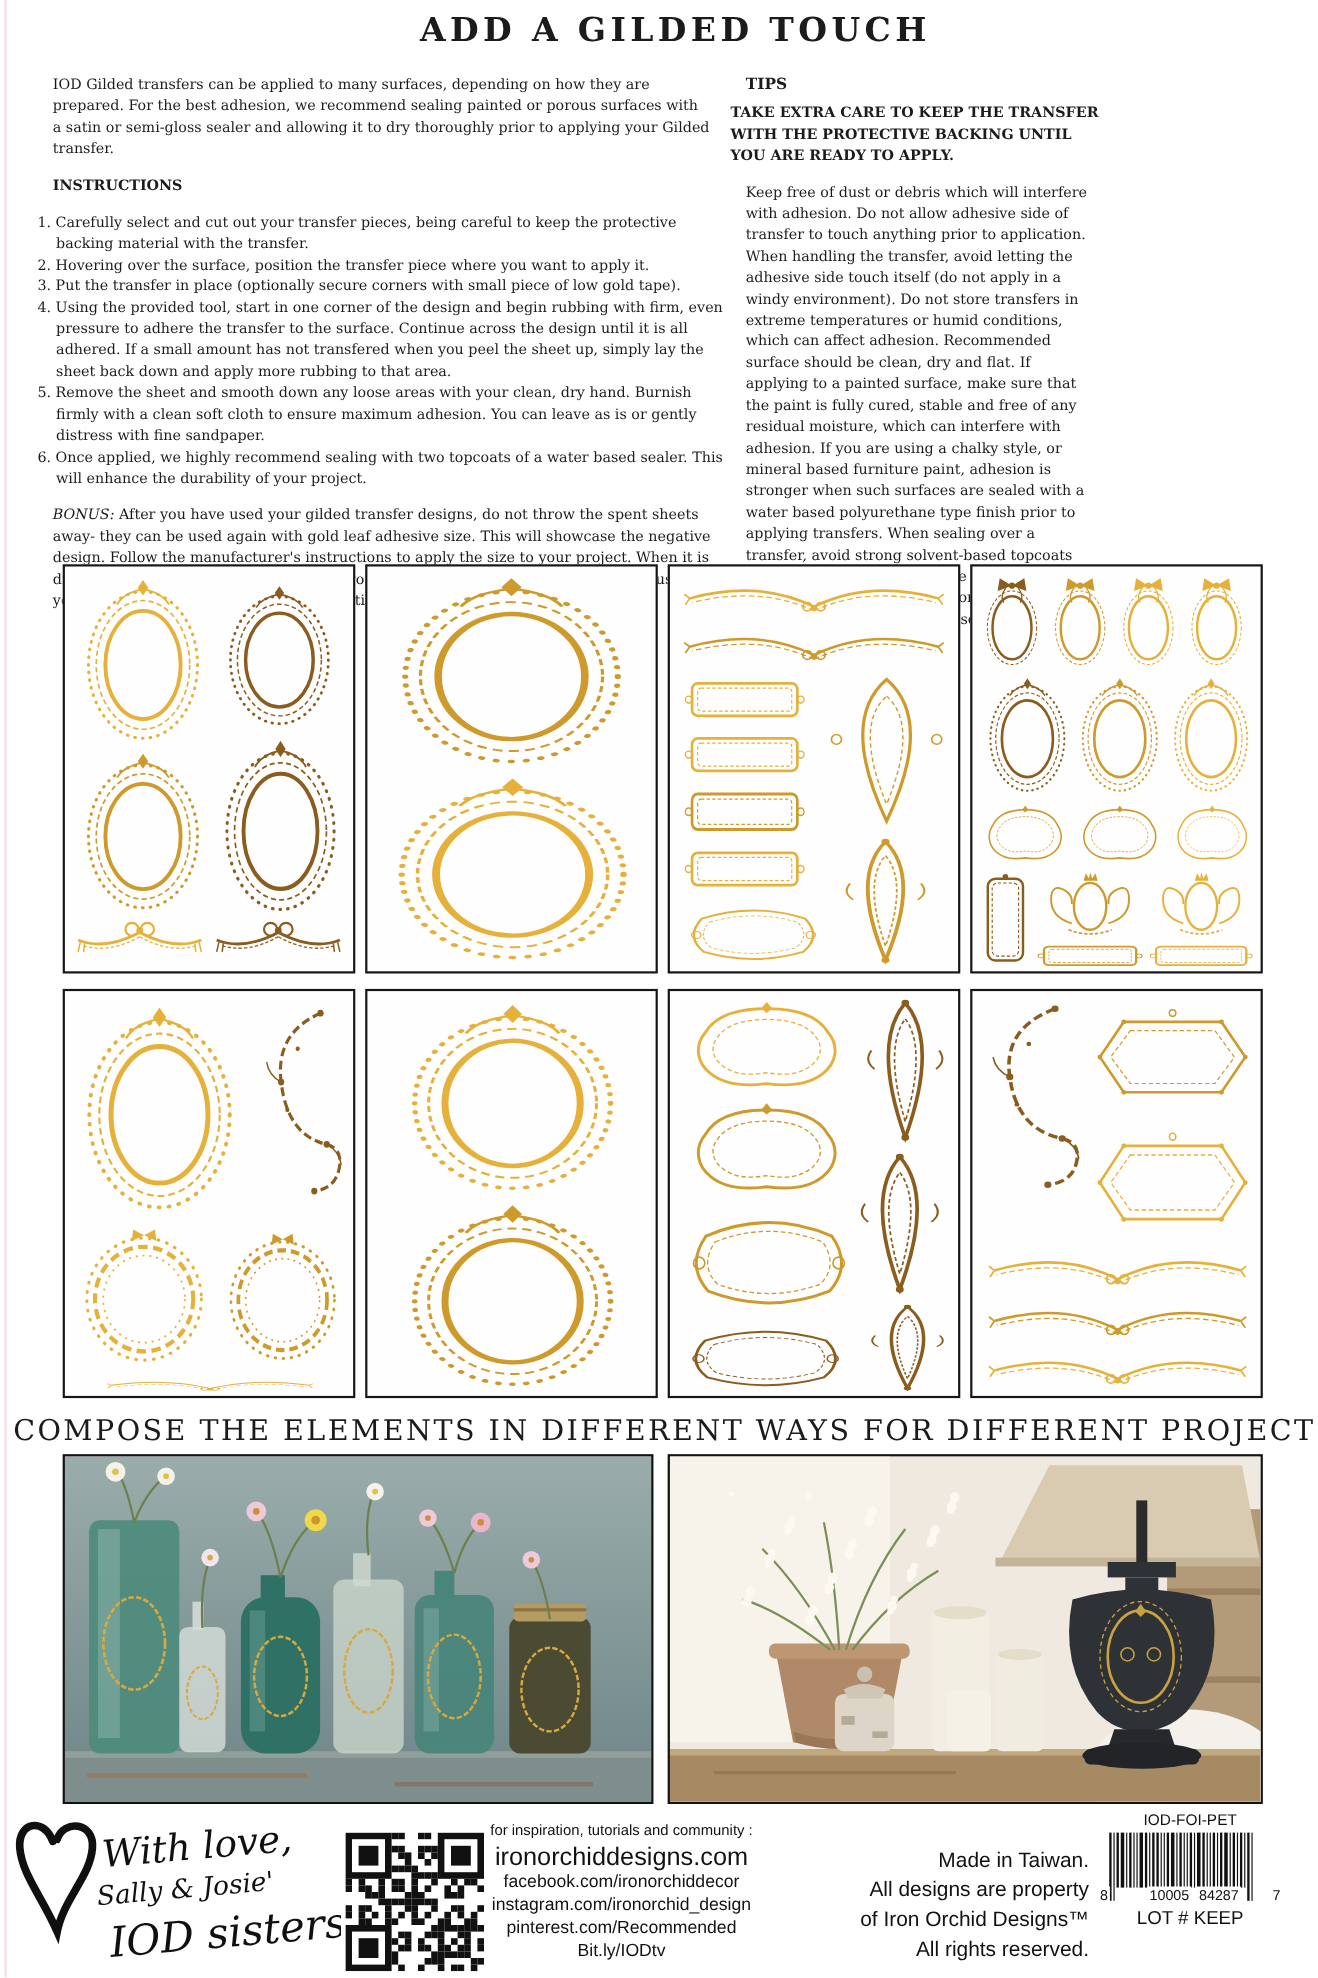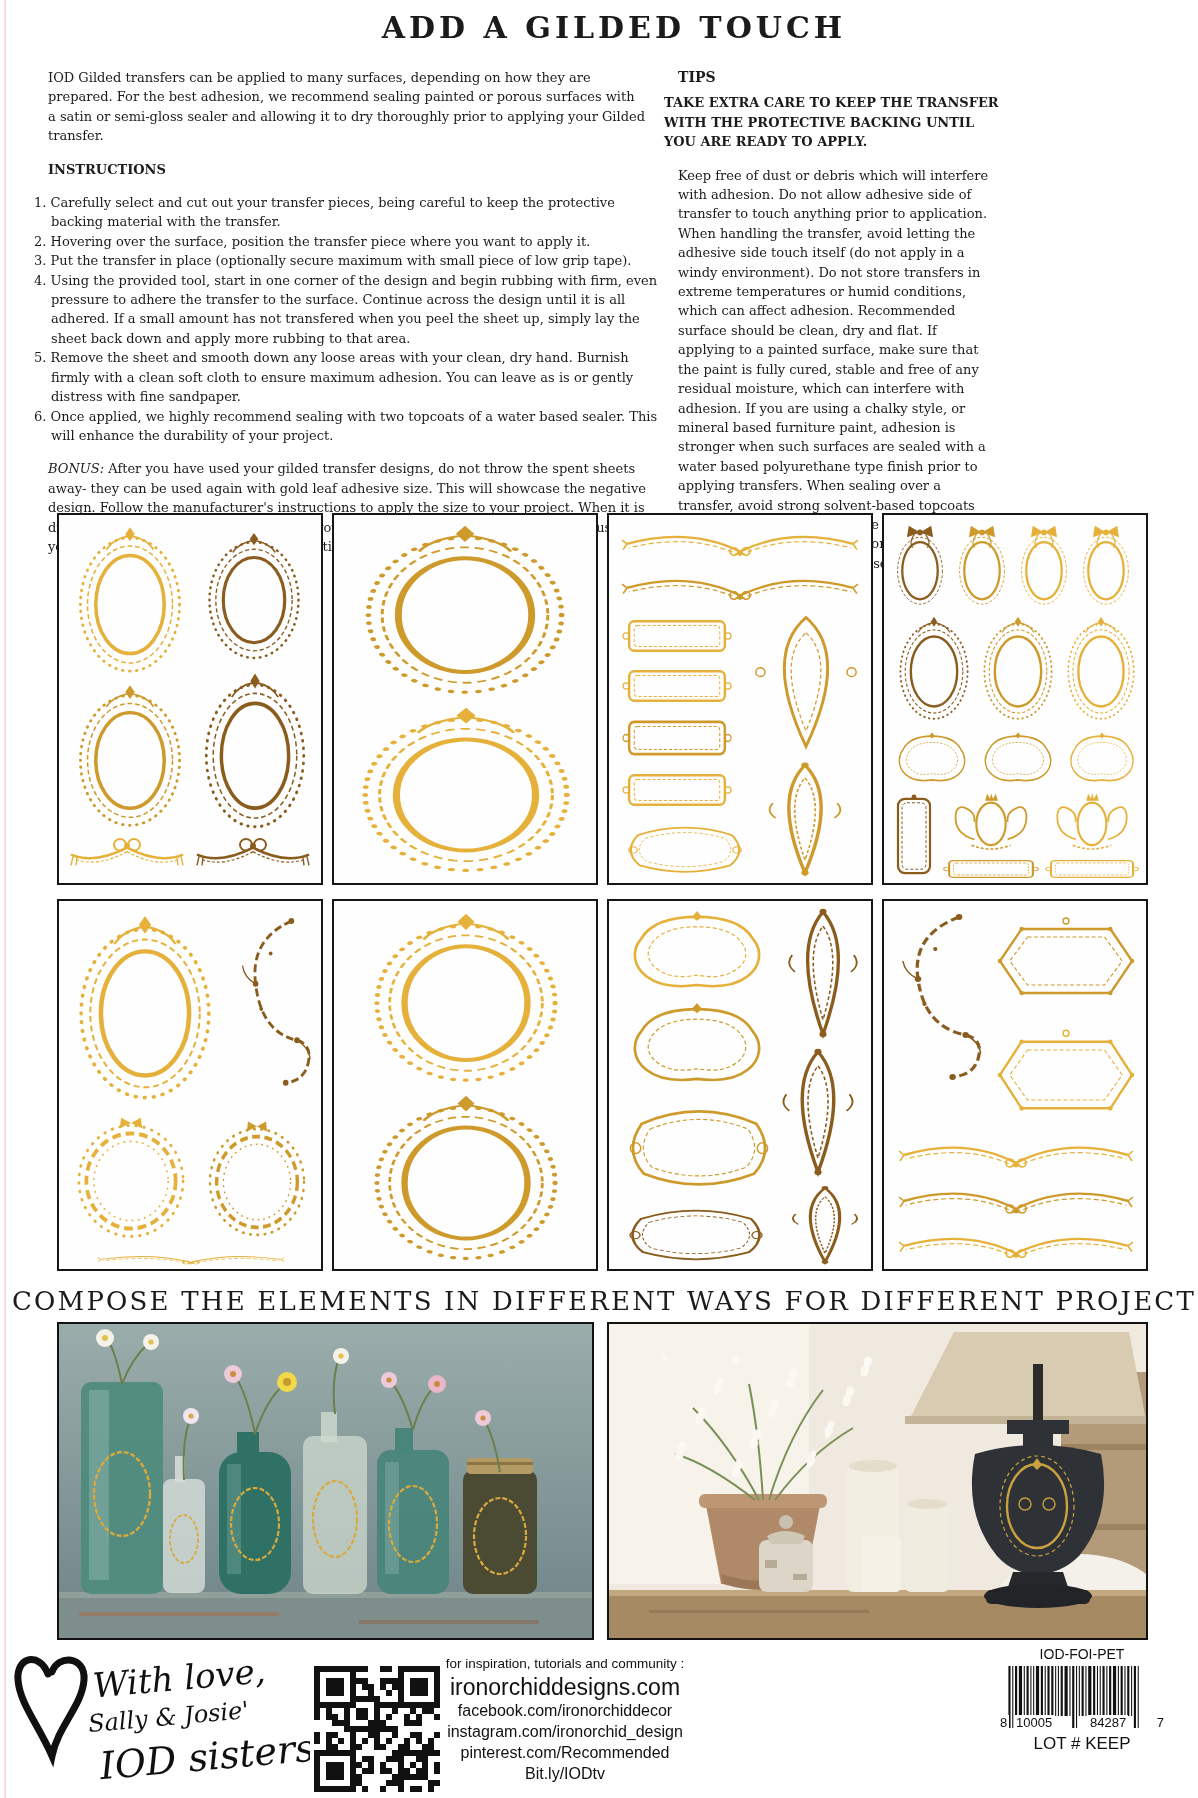--- a/index.html
+++ b/index.html
@@ -52,21 +52,21 @@
   .legal{position:absolute;left:735px;top:1678px;width:255px;text-align:right;
     font-family:"Liberation Sans",sans-serif;font-size:19px;line-height:27px;color:#111;}
 
   .barcode-wrap{position:absolute;left:1002px;top:1646px;width:160px;
     font-family:"Liberation Sans",sans-serif;color:#111;}
   .sku{text-align:center;font-size:14px;margin-bottom:2px;}
   .bars{position:relative;height:66px;}
   .bars svg{position:absolute;left:0;top:0;width:100%;height:100%;}
   .bdigit{position:absolute;bottom:0;font-size:13px;background:#fff;padding:0 2px;}
   .b-lead{left:-4px;}
-  .b-g1{left:12px;}
+  .b-g1{left:41px;}
   .b-g2{left:86px;}
   .b-trail{right:-4px;}
   .lot{text-align:center;font-size:17px;margin-top:4px;}
 </style>
 </head>
 <body>
 
 <svg width="0" height="0" style="position:absolute" aria-hidden="true">
 <defs>
   <symbol id="sym-ornate-oval" viewBox="0 0 100 130" preserveAspectRatio="none">
@@ -174,21 +174,21 @@
   <div class="edge-tint"></div>
 
   <div class="page-title">ADD A GILDED TOUCH</div>
 
   <div class="col col-left">
     <p>IOD Gilded transfers can be applied to many surfaces, depending on how they are prepared. For the best adhesion, we recommend sealing painted or porous surfaces with a satin or semi-gloss sealer and allowing it to dry thoroughly prior to applying your Gilded transfer.</p>
     <p class="bold-head">INSTRUCTIONS</p>
     <ol class="steps">
       <li>Carefully select and cut out your transfer pieces, being careful to keep the protective backing material with the transfer.</li>
       <li>Hovering over the surface, position the transfer piece where you want to apply it.</li>
-      <li>Put the transfer in place (optionally secure maximum with small piece of low grip tape).</li>
+      <li>Put the transfer in place (optionally secure corners with small piece of low gold tape).</li>
       <li>Using the provided tool, start in one corner of the design and begin rubbing with firm, even pressure to adhere the transfer to the surface. Continue across the design until it is all adhered. If a small amount has not transfered when you peel the sheet up, simply lay the sheet back down and apply more rubbing to that area.</li>
       <li>Remove the sheet and smooth down any loose areas with your clean, dry hand.  Burnish firmly with a clean soft cloth to ensure maximum adhesion. You can leave as is or gently distress with fine sandpaper.</li>
       <li>Once applied, we highly recommend sealing with two topcoats of a water based sealer. This will enhance the durability of your project.</li>
     </ol>
     <p class="bonus"><i>BONUS:</i> <span>After you have used your gilded transfer designs, do not throw the spent sheets away- they can be used again with gold leaf adhesive size. This will showcase the negative design. Follow the manufacturer's instructions to apply the size to your project. When it is dried to a tacky but not wet state, apply your IOD Gilded scrap to the surface, and use your burnishing tool to apply pressure until the design adheres to the surface.</span></p>
   </div>
 
   <div class="col col-right">
     <p class="tips-head">TIPS</p>
     <p class="tips-sub">TAKE EXTRA CARE TO KEEP THE TRANSFER WITH THE PROTECTIVE BACKING UNTIL YOU ARE READY TO APPLY.</p>
@@ -650,20 +650,26 @@
 
   <div class="community">
     <div class="intro">for inspiration, tutorials and community :</div>
     <div class="site">ironorchiddesigns.com</div>
     <div class="link">facebook.com/ironorchiddecor</div>
     <div class="link">instagram.com/ironorchid_design</div>
     <div class="link">pinterest.com/Recommended</div>
     <div class="link">Bit.ly/IODtv</div>
   </div>
 
+  <div class="legal">
+    <div>Made in Taiwan.</div>
+    <div>All designs are property</div>
+    <div>of Iron Orchid Designs™</div>
+    <div>All rights reserved.</div>
+  </div>
 
   <div class="barcode-wrap">
     <div class="sku">IOD-FOI-PET</div>
     <div class="bars">
       <svg id="barcode-svg" viewBox="0 0 150 66" preserveAspectRatio="none">
           <rect x="6" y="2" width="2" height="62" fill="#111"></rect>
           <rect x="9.6" y="2" width="1" height="62" fill="#111"></rect>
           <rect x="12.2" y="2" width="2" height="50" fill="#111"></rect>
           <rect x="15.799999999999999" y="2" width="3" height="50" fill="#111"></rect>
           <rect x="20.4" y="2" width="1" height="50" fill="#111"></rect>

